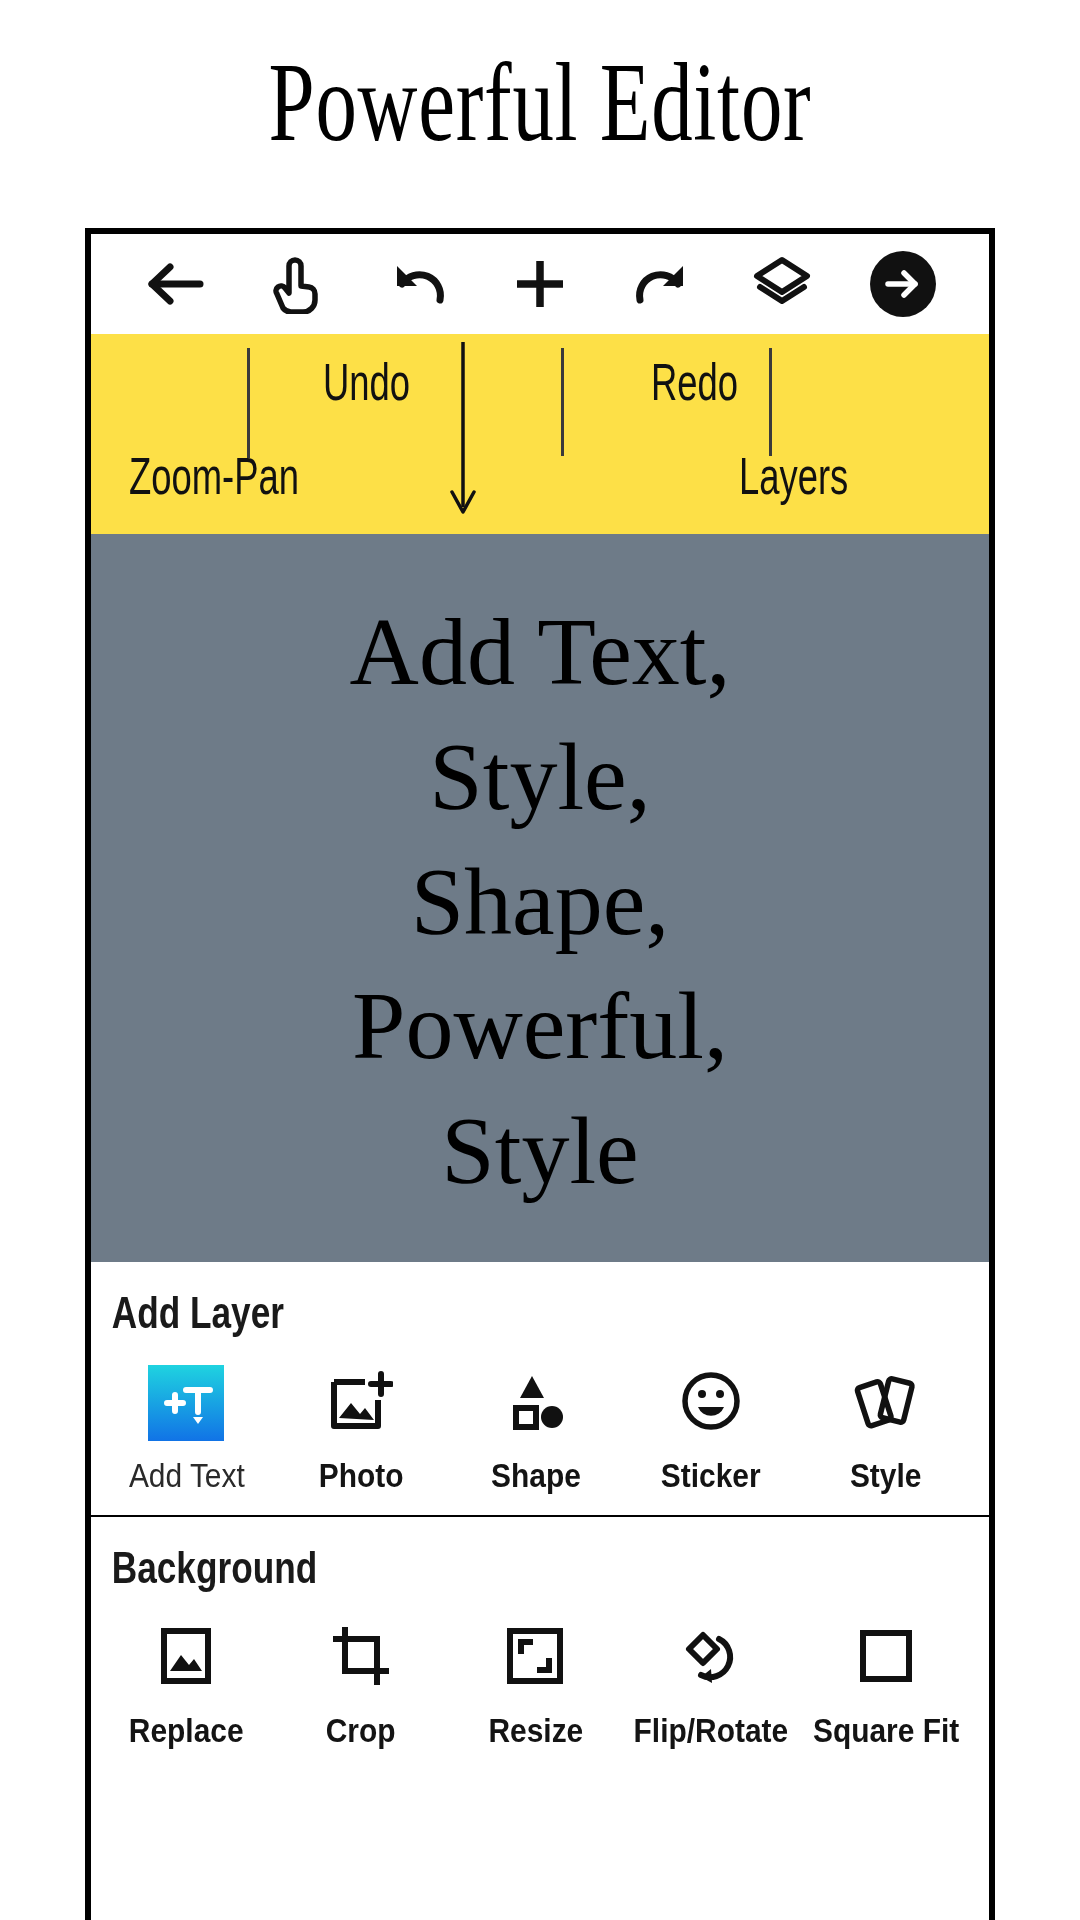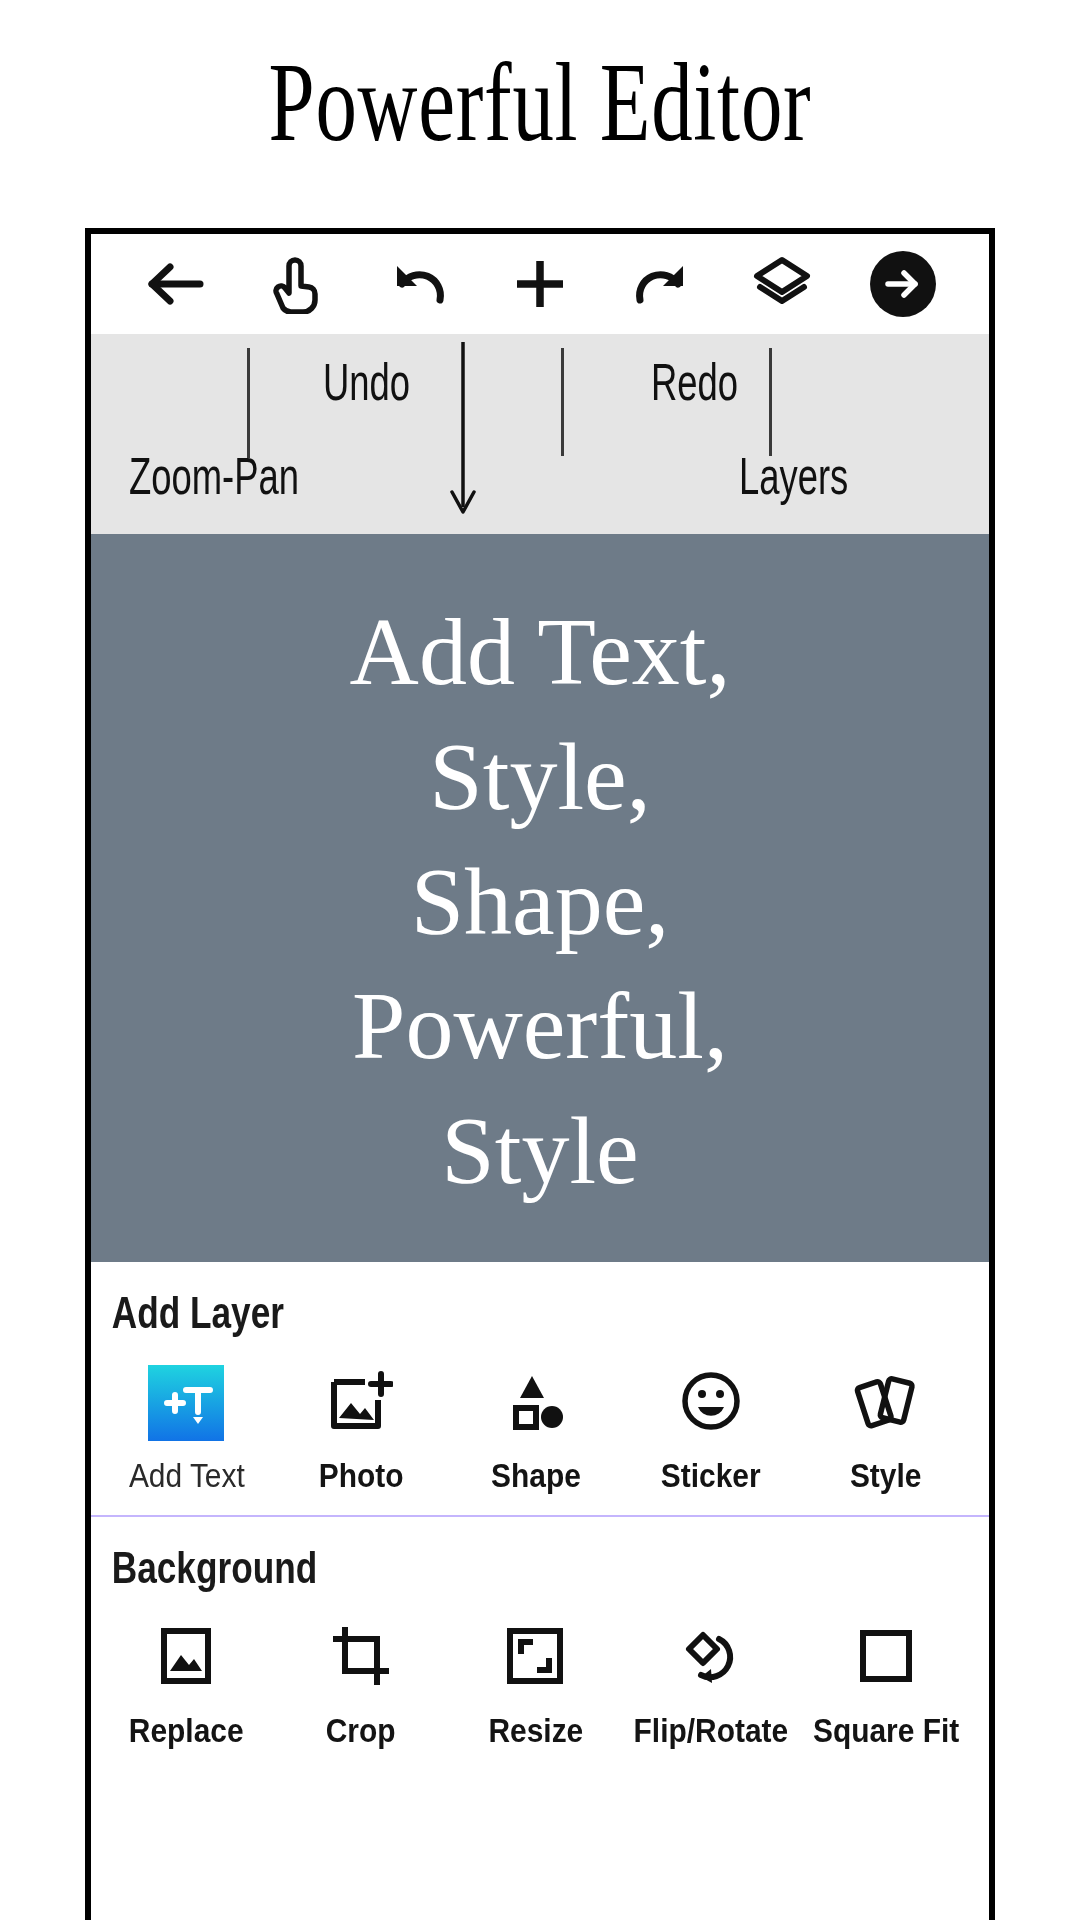--- a/index.html
+++ b/index.html
@@ -75,21 +75,21 @@
     background: #111111;
     display: flex;
     align-items: center;
     justify-content: center;
   }
 
   
   .annot {
     position: relative;
     height: 200px;
-    background: #e5e5e5;
+    background: #fde047;
   }
   .annot-label {
     position: absolute;
     font-family: "Liberation Sans", sans-serif;
     font-size: 52px;
     font-weight: 400;
     color: #111111;
     white-space: nowrap;
     transform: scaleX(0.70);
   }
@@ -123,32 +123,32 @@
     display: flex;
     flex-direction: column;
     align-items: center;
     justify-content: center;
     padding-top: 8px;
   }
   .canvas-line {
     font-family: "Liberation Serif", "DejaVu Serif", serif;
     font-size: 96px;
     line-height: 1.30;
-    color: #ffffff;
+    color: #000000;
     font-weight: 400;
     white-space: nowrap;
     text-align: right;
   }
 
   
   .panel {
     background: #ffffff;
     padding: 26px 8px 12px 0;
   }
-  .panel + .panel { border-top: 2px solid #c4b5fd; }
+  .panel + .panel { border-top: 2px solid #000000; }
 
   .panel-title {
     font-family: "Liberation Sans", sans-serif;
     font-size: 44px;
     font-weight: 700;
     color: #1a1a1a;
     padding-left: 26px;
     transform: scaleX(0.80);
     transform-origin: left center;
     white-space: nowrap;

